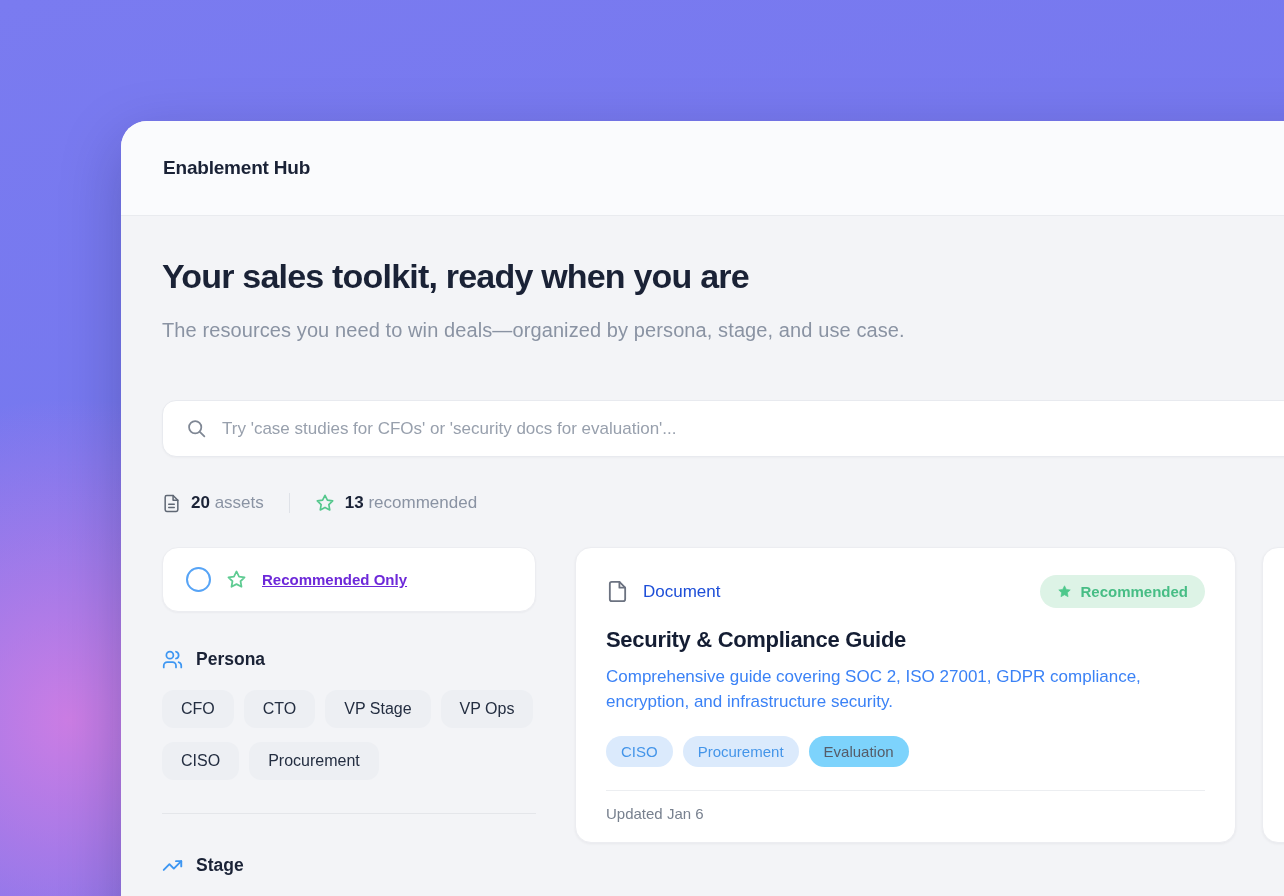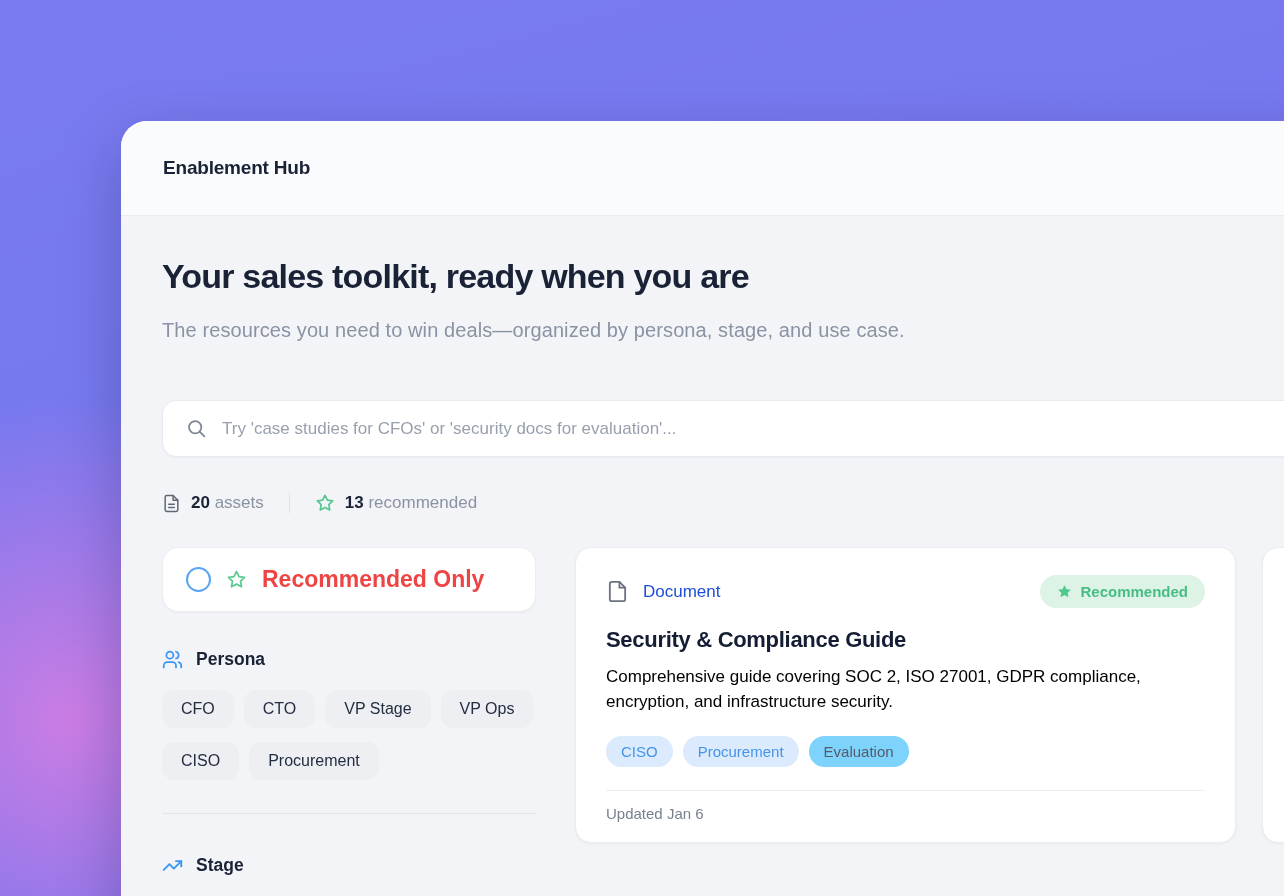--- a/index.html
+++ b/index.html
@@ -55,21 +55,21 @@
   .content-row{ margin-top:34px; display:flex; gap:39px; align-items:flex-start; }
 
   
   .sidebar{ width:374px; flex:0 0 374px; }
   .rec-card{
     height:65px; background:#fff; border:1px solid #ecedf1; border-radius:16px;
     display:flex; align-items:center; gap:15px; padding:0 23px;
     box-shadow:0 1px 2px rgba(16,24,40,.04); cursor:pointer;
   }
   .radio-circle{ width:25px; height:25px; border:2px solid #57a4f6; border-radius:50%; flex:0 0 25px; }
-  .rec-label{ font-size:23px; font-weight:600; color:#ef4444; }
+  .rec-label{ font-size:15px; font-weight:600; color:#6d28d9;text-decoration:underline; }
   .section-head{ margin-top:37px; display:flex; align-items:center; gap:13px; }
   .section-head .txt{ font-size:17.5px; font-weight:700; color:#1a2236; }
   .chips{ margin-top:20px; display:flex; flex-wrap:wrap; gap:14px 10px; }
   .chip{
     background:#edeff3; border-radius:12px; padding:10px 19px;
     font-size:16px; font-weight:500; color:#242e41; cursor:pointer; white-space:nowrap;
   }
   .sidebar-divider{ margin-top:33px; border:none; border-top:1px solid #e4e6ea; width:100%; }
   .stage-head{ margin-top:41px; }
 
@@ -82,21 +82,21 @@
     overflow:hidden;
   }
   .card-head{ display:flex; align-items:center; justify-content:space-between; }
   .card-type{ display:flex; align-items:center; gap:14px; font-size:17px; color:#1d4ed8; }
   .badge{
     display:flex; align-items:center; gap:8px;
     background:#ddf3e6; border-radius:999px; padding:8px 17px;
     font-size:15px; font-weight:600; color:#47bd85;
   }
   .card-title{ margin-top:19px; font-size:22px; font-weight:700; color:#141d33; letter-spacing:-0.3px; }
-  .card-desc{ margin-top:12px; font-size:17px; color:#000000; line-height:1.47; max-width:585px; }
+  .card-desc{ margin-top:12px; font-size:17px; color:#3b82f6; line-height:1.47; max-width:585px; }
   .tags{ margin-top:21px; display:flex; gap:10px; }
   .tag{ border-radius:999px; padding:7px 15px; font-size:15px; white-space:nowrap; cursor:pointer; }
   .tag.blue{ background:#dbeafc; color:#4495e9; font-weight:500; }
   .tag.gray{ background:#7dd3fc; color:#555c68; }
   .card-divider{ margin-top:23px; border:none; border-top:1px solid #eceef1; }
   .card-updated{ padding:14px 0; font-size:15px; color:#78818f; }
 
   svg{ display:block; }
 </style>
 </head>

